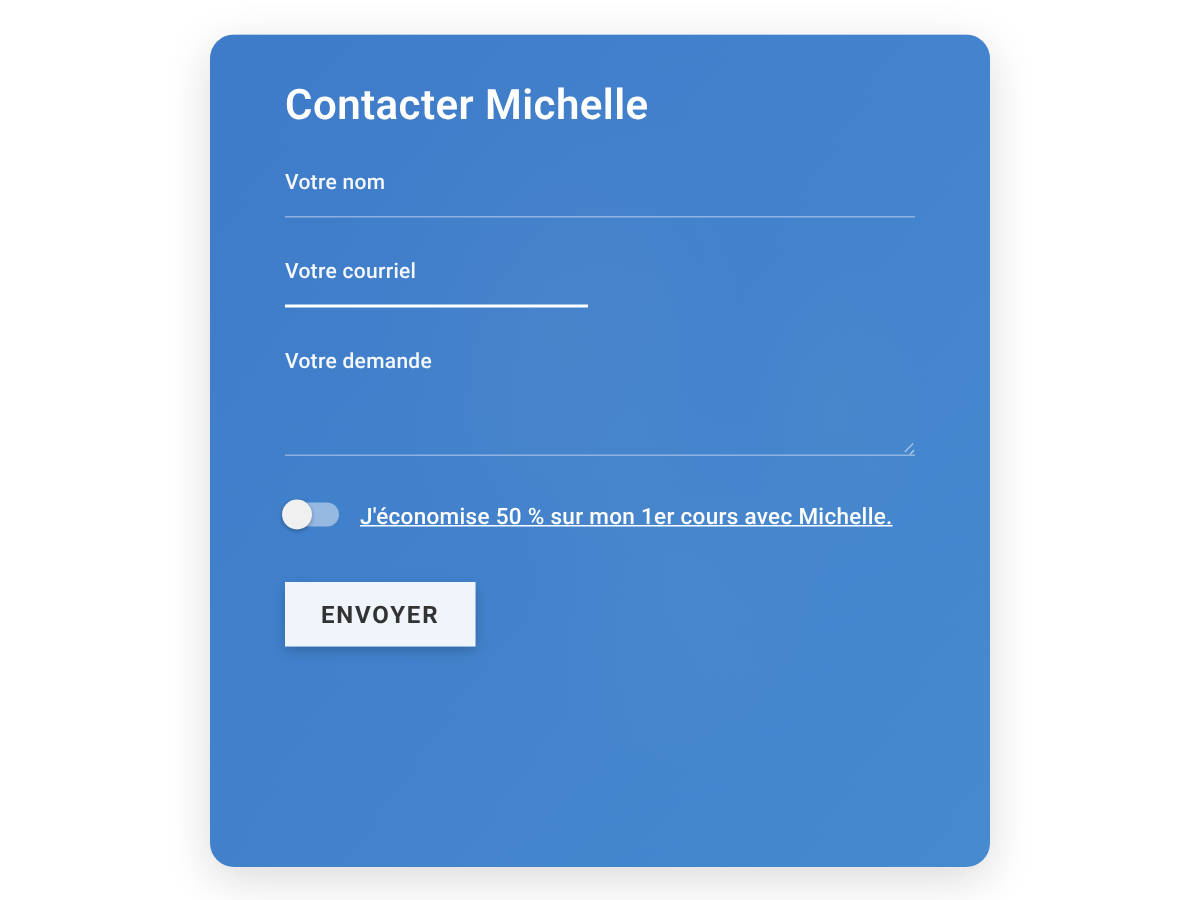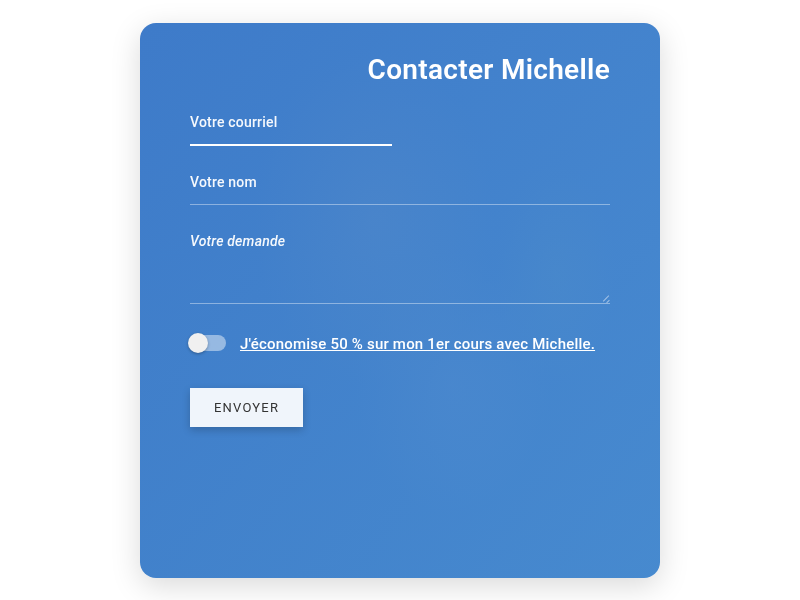--- a/index.html
+++ b/index.html
@@ -23,21 +23,21 @@
         radial-gradient(ellipse 150px 200px at 60% 65%, rgba(180,190,210,0.3), transparent 65%),
         radial-gradient(ellipse 100px 180px at 80% 45%, rgba(160,200,160,0.25), transparent 60%),
         linear-gradient(180deg, #5a8fd0, #4a7fc0);
       box-shadow: 0 8px 30px rgba(0,0,0,0.15);
       padding: 30px 50px 30px 50px;
       color: #fff;
       position: relative;
       overflow: hidden;
     }
     .title {
-      text-align: right;
+      text-align: left;
       font-size: 28px;
       font-weight: 600;
       margin-bottom: 28px;
       letter-spacing: 0.3px;
     }
     .field {
       margin-bottom: 28px;
       position: relative;
     }
     .field label {
@@ -61,21 +61,20 @@
     .message-field {
       margin-bottom: 28px;
     }
     .message-field label {
       display: block;
       font-size: 14px;
       font-weight: 500;
       color: rgba(255,255,255,0.95);
       margin-bottom: 54px;
       letter-spacing: 0.2px;
-      font-style: italic;
     }
     .resize-box {
       position: relative;
     }
     .resize-handle {
       position: absolute;
       right: 0;
       bottom: 2px;
       width: 10px;
       height: 10px;
@@ -125,22 +124,22 @@
       font-weight: 500;
       line-height: 1.6;
       color: #fff;
       letter-spacing: 0.2px;
     }
     .submit-btn {
       background: rgba(255,255,255,0.92);
       color: #333;
       border: none;
       padding: 12px 24px;
-      font-size: 13px;
-      font-weight: 400;
+      font-size: 16px;
+      font-weight: 700;
       letter-spacing: 1.2px;
       cursor: pointer;
       box-shadow: 0 3px 8px rgba(0,0,0,0.2);
       font-family: inherit;
     }
     input, textarea {
       position: absolute;
       opacity: 0;
       pointer-events: auto;
       width: 100%;
@@ -151,29 +150,29 @@
       background: transparent;
     }
   </style>
 </head>
 <body>
 
 <div class="card">
   <h1 class="title">Contacter Michelle</h1>
 
   <div class="field">
+    <label>Votre nom</label>
+    <input type="text" style="">
+    <div class="underline"></div>
+  </div>
+
+  <div class="field">
     <label>Votre courriel</label>
     <input type="email" style="">
     <div class="underline focused"></div>
-  </div>
-
-  <div class="field">
-    <label>Votre nom</label>
-    <input type="text" style="">
-    <div class="underline"></div>
   </div>
 
 
   <div class="message-field">
     <label>Votre demande</label>
     <div class="resize-box">
       <textarea style=""></textarea>
       <div class="underline"></div>
       <div class="resize-handle"></div>
     </div>

